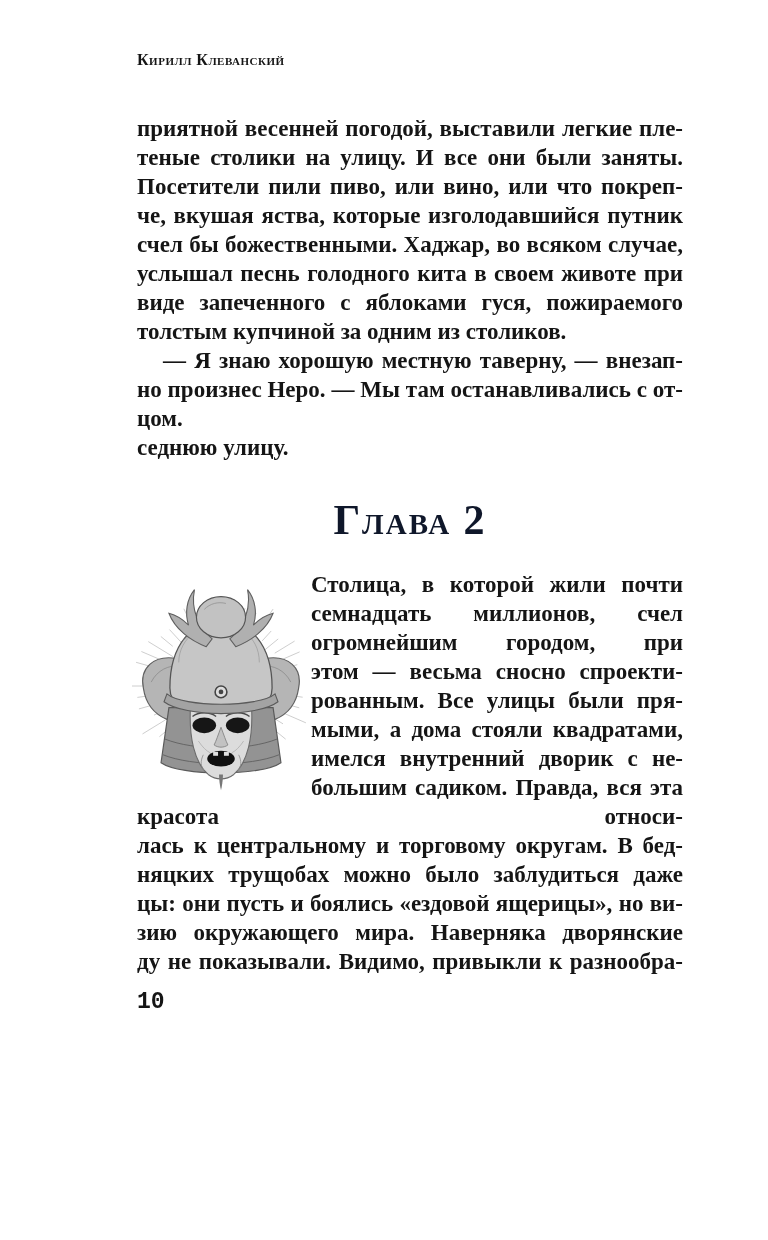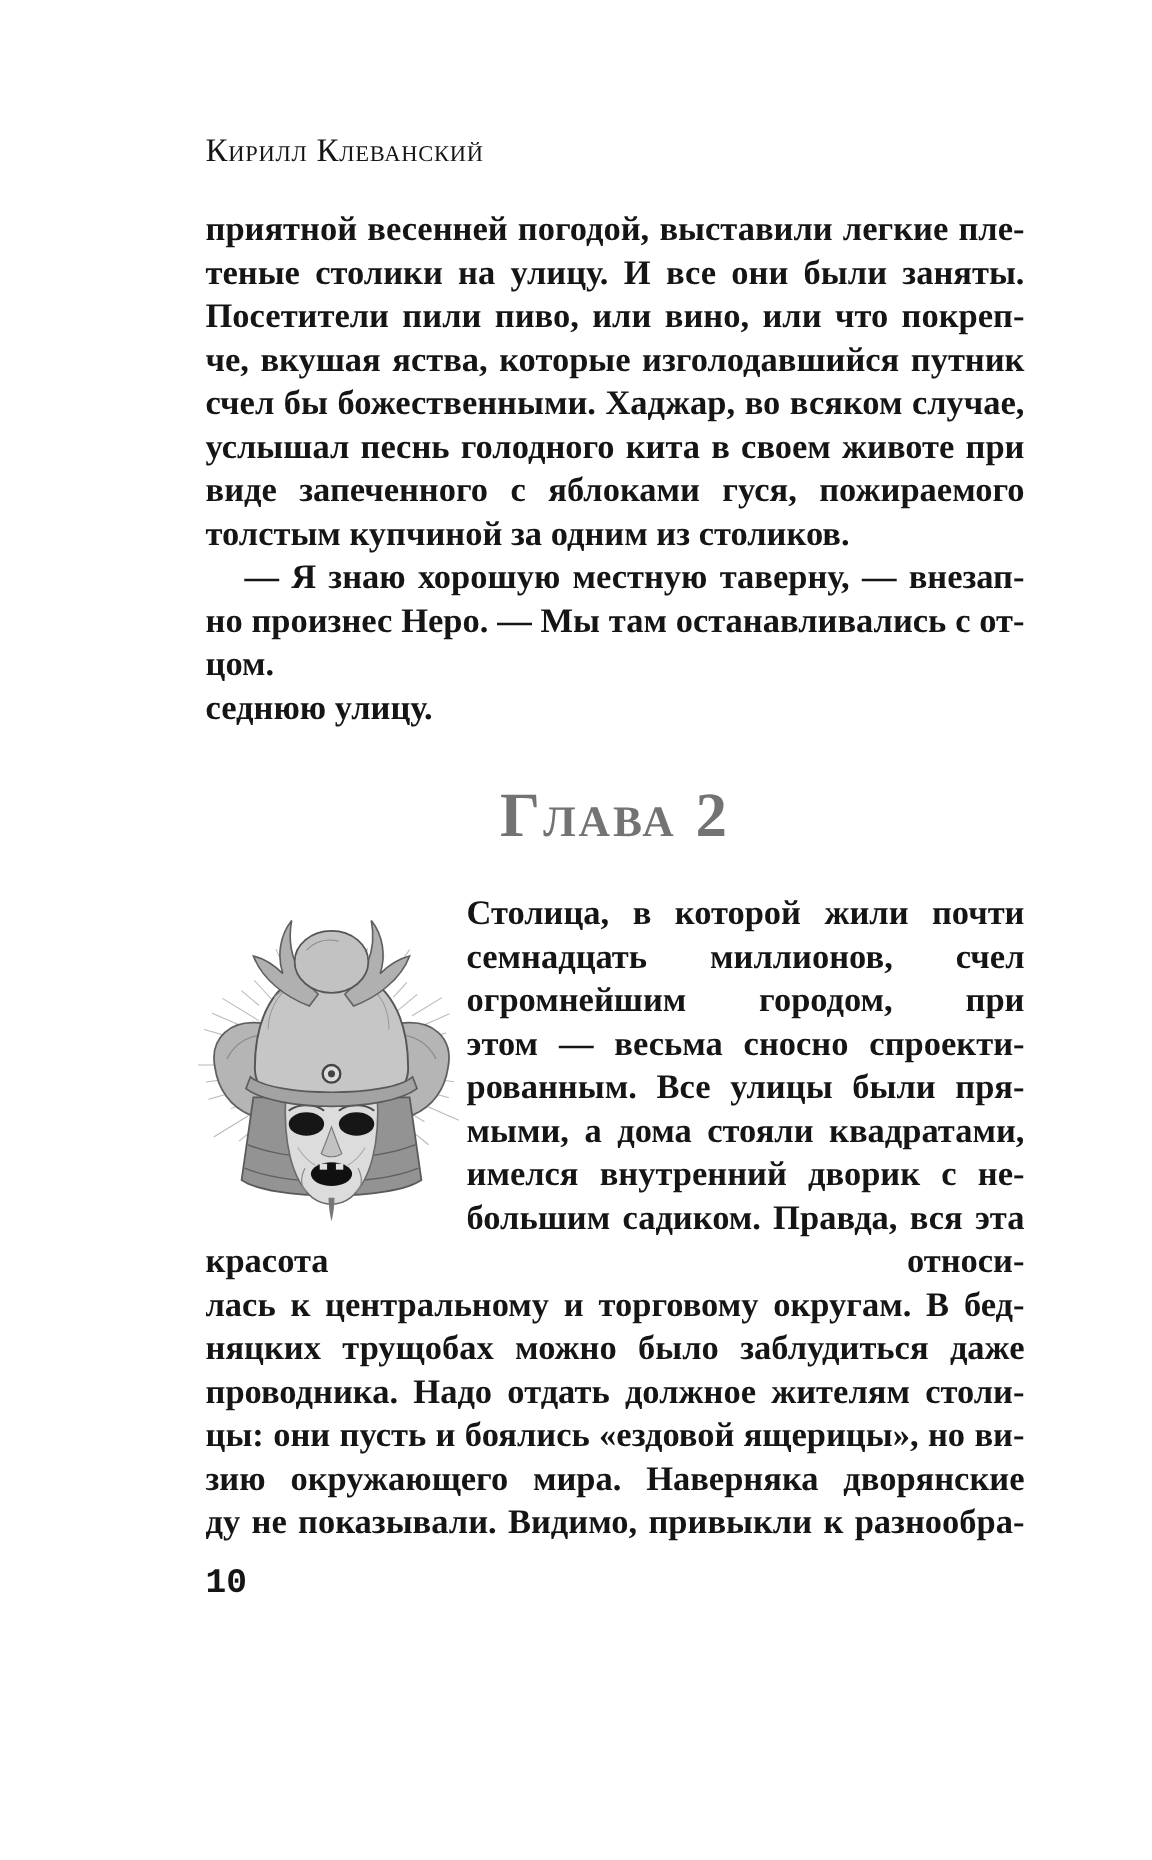--- a/index.html
+++ b/index.html
@@ -8,48 +8,48 @@
     width: 768px;
     height: 1240px;
     box-sizing: border-box;
     background: #ffffff;
     padding: 0 85px 0 137px;
     font-family: "Liberation Serif", serif;
     color: #151515;
     overflow: hidden;
   }
   .author {
-    margin-top: 88px;
-    font-size: 22px;
+    margin-top: 48px;
+    font-size: 16px;
     line-height: 24px;
-    font-weight: normal;
+    font-weight: bold;
     font-variant: small-caps;
     letter-spacing: 0.5px;
   }
-  .text-block { margin-top: 26px; }
+  .text-block { margin-top: 42px; }
   .line {
     font-size: 23px;
     line-height: 29px;
     font-weight: bold;
     text-align: justify;
     text-align-last: justify;
     text-justify: inter-word;
     white-space: normal;
   }
   .line.last { text-align-last: left; }
   .line.indent { text-indent: 26px; }
   .chapter-title {
     margin: 34px 0 26px 0;
     text-align: center;
     font-size: 42px;
     line-height: 48px;
     font-weight: bold;
     font-variant: small-caps;
     letter-spacing: 2px;
-    color: #737373;
+    color: #0f172a;
   }
   .chapter-block::after { content: ""; display: block; clear: both; }
   .illustration {
     float: left;
     width: 174px;
     height: 232px;
   }
   .illustration svg { display: block; width: 178px; height: 228px; margin: 2px 0 0 -5px; }
   .page-number {
     margin-top: 12px;
@@ -184,21 +184,20 @@
         <div class="line">Столица, в которой жили почти</div>
         <div class="line">семнадцать миллионов, счел</div>
         <div class="line">огромнейшим городом, при</div>
         <div class="line">этом — весьма сносно спроекти-</div>
         <div class="line">рованным. Все улицы были пря-</div>
         <div class="line">мыми, а дома стояли квадратами,</div>
         <div class="line">имелся внутренний дворик с не-</div>
         <div class="line">большим садиком. Правда, вся эта красота относи-</div>
         <div class="line">лась к центральному и торговому округам. В бед-</div>
         <div class="line">няцких трущобах можно было заблудиться даже</div>
-        <div class="line">проводника. Надо отдать должное жителям столи-</div>
         <div class="line">цы: они пусть и боялись «ездовой ящерицы», но ви-</div>
         <div class="line">зию окружающего мира. Наверняка дворянские</div>
         <div class="line">ду не показывали. Видимо, привыкли к разнообра-</div>
       </div>
   </section>
 
   <div class="page-number">10</div>
 
 </div>
 

